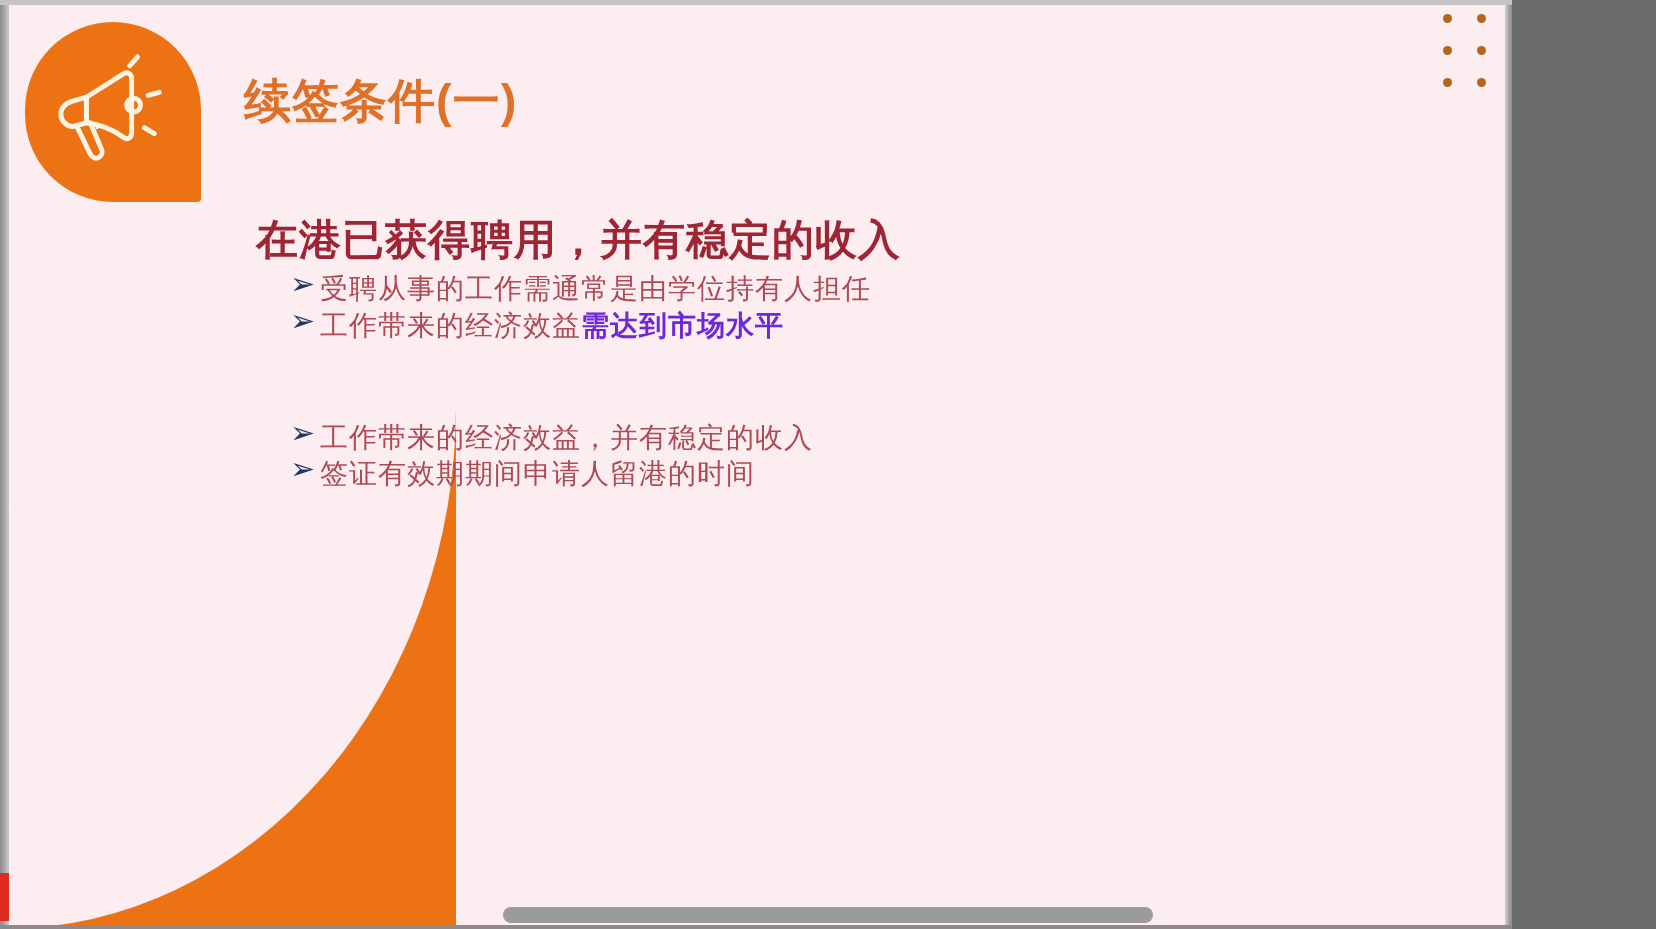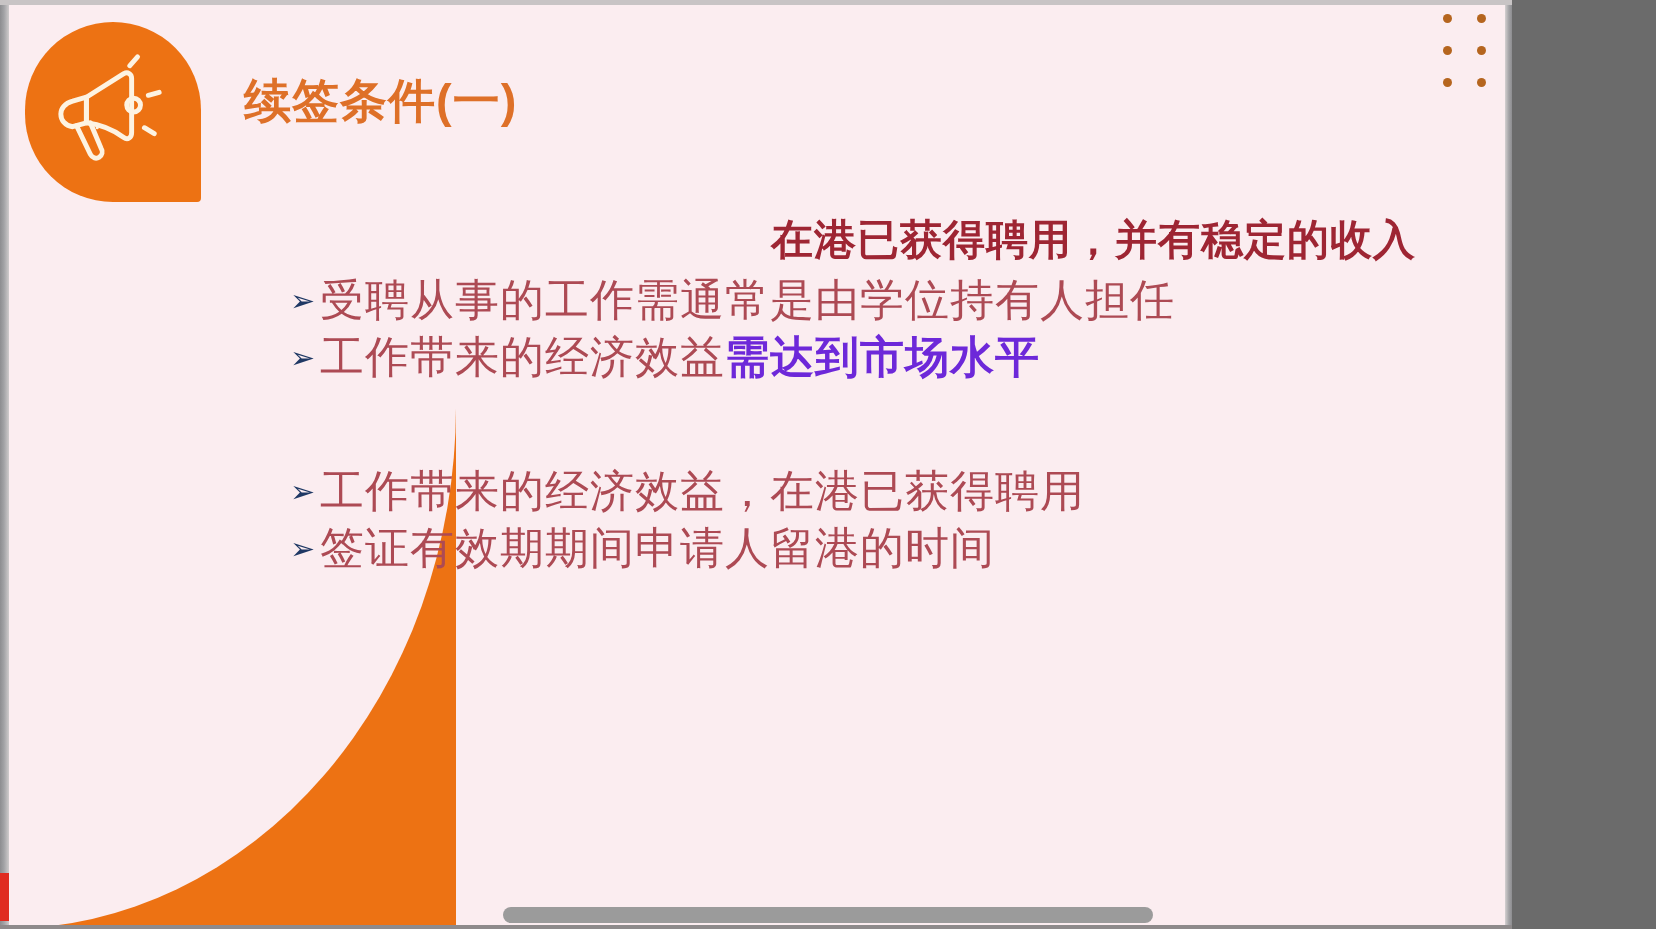--- a/index.html
+++ b/index.html
@@ -135,21 +135,20 @@
     z-index: 25;
   }
 
   .lead {
     font-size: 42px;
     font-weight: bold;
     color: #9E2533;
     line-height: 1.22;
     letter-spacing: 1px;
     white-space: nowrap;
-    text-align: right;
   }
 
   .bullet-group {
     margin-top: 6px;
     padding-left: 34px;
   }
   .bullet-group.second {
     margin-top: 76px;
   }
 
@@ -162,21 +161,21 @@
   .bullet-marker {
     flex: 0 0 auto;
     width: 30px;
     font-size: 30px;
     color: #1F3864;
     line-height: 1;
     position: relative;
     top: -4px;
   }
   .bullet-text {
-    font-size: 44px;
+    font-size: 28px;
     color: #AD4A54;
     letter-spacing: 1px;
   }
   .bullet-text .strong {
     font-weight: bold;
     color: #6d28d9;
   }
 
   
   .dot-grid {
@@ -248,21 +247,21 @@
       </div>
       <div class="bullet">
         <span class="bullet-marker">➢</span>
         <span class="bullet-text"><span>工作带来的经济效益</span><span class="strong">需达到市场水平</span></span>
       </div>
     </div>
 
     <div class="bullet-group second">
       <div class="bullet">
         <span class="bullet-marker">➢</span>
-        <span class="bullet-text"><span>工作带来的经济效益，在港已获得聘用</span><span class="strong"></span></span>
+        <span class="bullet-text"><span>工作带来的经济效益，并有稳定的收入</span><span class="strong"></span></span>
       </div>
       <div class="bullet">
         <span class="bullet-marker">➢</span>
         <span class="bullet-text"><span>签证有效期期间申请人留港的时间</span><span class="strong"></span></span>
       </div>
     </div>
 
   </div>
 
   <div class="dot-grid" id="dot-grid">

